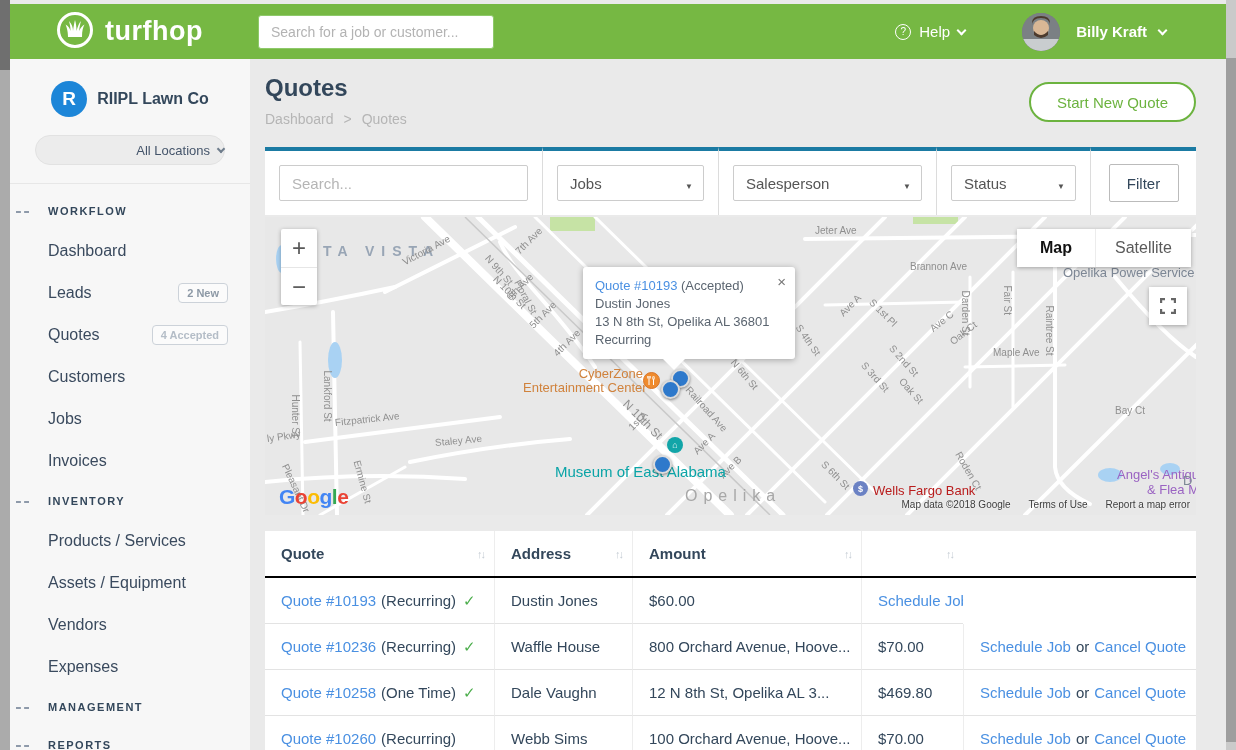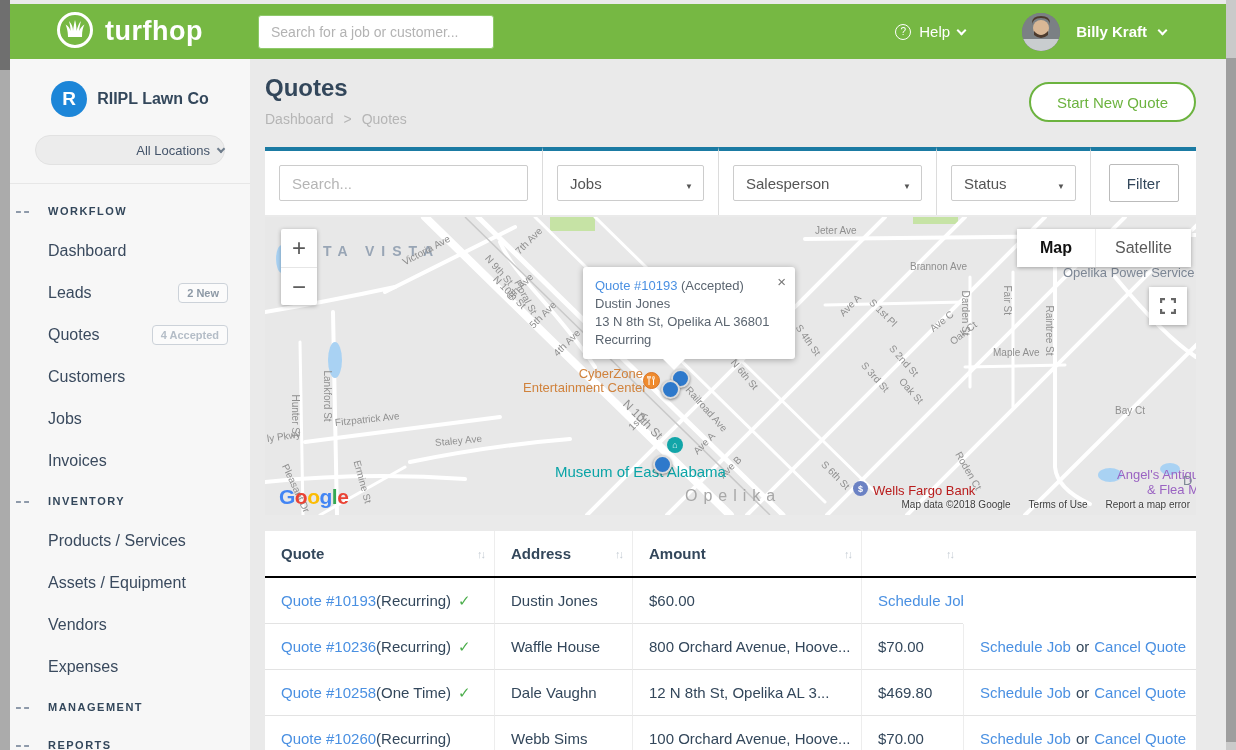--- a/index.html
+++ b/index.html
@@ -101,21 +101,21 @@
 
   
   .quotes-table { margin-top:2px; background:#fff; }
   .trow { display:grid; grid-template-columns:229px 138px 229px 102px 1fr; }
   .trow.head { border-bottom:2px solid #000000;margin-top:16px; }
   .th { position:relative; height:45px; display:flex; align-items:center; padding-left:16px; font-size:15px; font-weight:bold; color:#33475b; cursor:pointer; }
   .th::after { content:"↑↓"; position:absolute; right:10px; font-size:11px; font-weight:normal; color:#c5ccd4; letter-spacing:-2px; }
   .td { height:46px; display:flex; align-items:center; padding-left:16px; font-size:15px; color:#33475b; border-bottom:1px solid #e3e3e3; overflow:hidden; white-space:nowrap; }
   .td + .td, .th + .th { border-left:1px solid #ededed; }
   .tlink { color:#4a90e2; cursor:pointer; }
-  .qtype { }
+  .qtype { margin-left:5px; }
   .qcheck { margin-left:7px; color:#4cae4c; font-size:15px; }
   .or-sep { margin:0 5px; }
   .partial-row { height:5px; background:#fff; }
 </style>
 </head>
 <body>
 
 <div class="sb-left">
     <div class="thumb"></div>
   </div>

